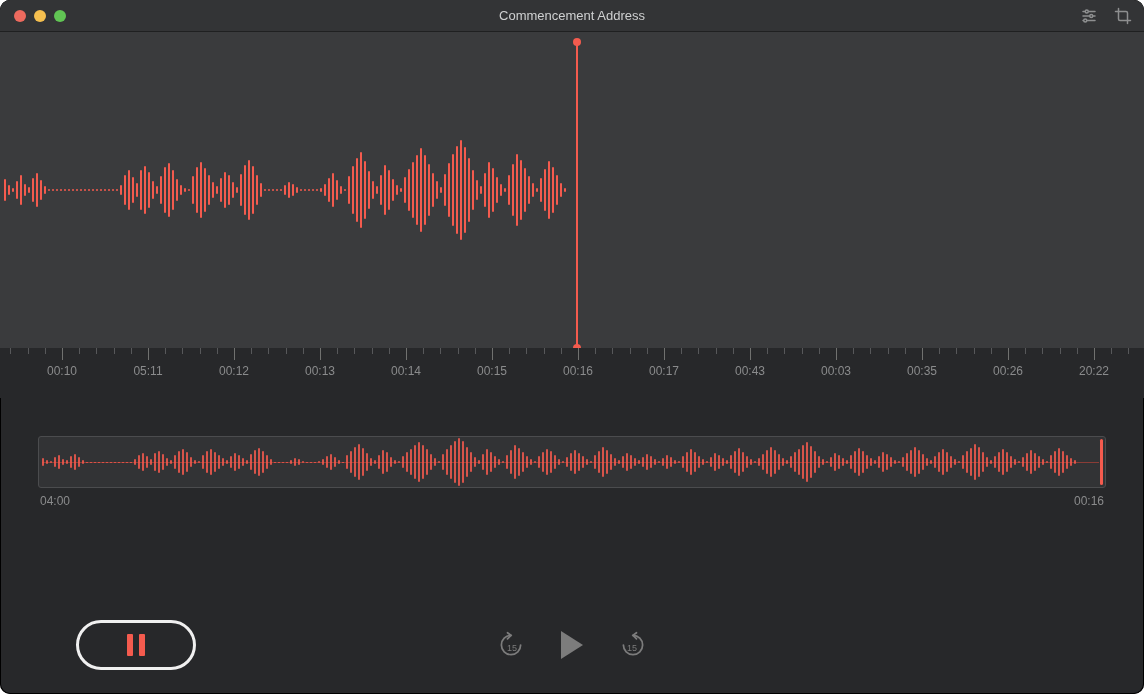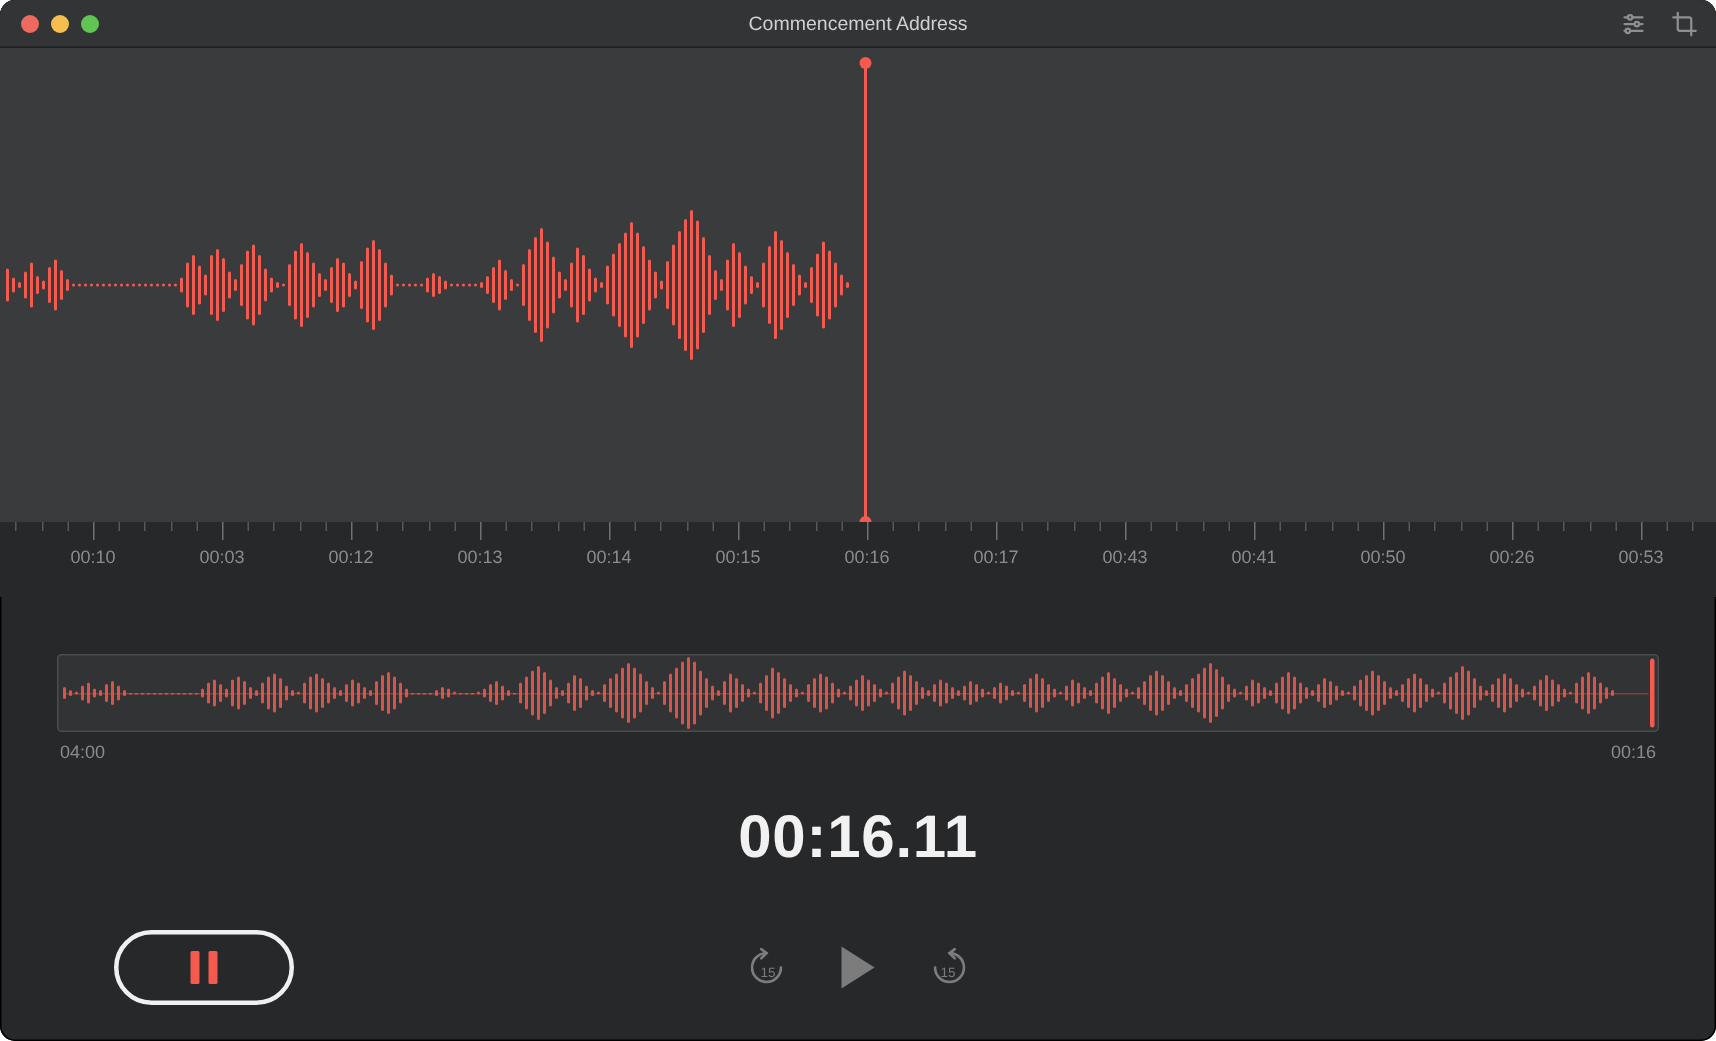--- a/index.html
+++ b/index.html
@@ -471,32 +471,32 @@
         <div class="tick" style="left: 1025.2px;"></div>
         <div class="tick" style="left: 1042.4px;"></div>
         <div class="tick" style="left: 1059.6px;"></div>
         <div class="tick" style="left: 1076.8px;"></div>
         <div class="tick major" style="left: 1094px;"></div>
         <div class="tick" style="left: 1111.2px;"></div>
         <div class="tick" style="left: 1128.4px;"></div>
       </div>
     <div class="ruler-labels" id="ruler-labels">
         <div class="rlabel" style="left: 62px;">00:10</div>
-        <div class="rlabel" style="left: 148px;">00:03</div>
+        <div class="rlabel" style="left: 148px;">05:11</div>
         <div class="rlabel" style="left: 234px;">00:12</div>
         <div class="rlabel" style="left: 320px;">00:13</div>
         <div class="rlabel" style="left: 406px;">00:14</div>
         <div class="rlabel" style="left: 492px;">00:15</div>
         <div class="rlabel" style="left: 578px;">00:16</div>
         <div class="rlabel" style="left: 664px;">00:17</div>
         <div class="rlabel" style="left: 750px;">00:43</div>
-        <div class="rlabel" style="left: 836px;">00:41</div>
-        <div class="rlabel" style="left: 922px;">00:50</div>
+        <div class="rlabel" style="left: 836px;">00:03</div>
+        <div class="rlabel" style="left: 922px;">00:35</div>
         <div class="rlabel" style="left: 1008px;">00:26</div>
-        <div class="rlabel" style="left: 1094px;">00:53</div>
+        <div class="rlabel" style="left: 1094px;">20:22</div>
       </div>
   </div>
 
   <div class="overview-wrap">
     <div class="overview">
       <div class="overview-mid"></div>
       <div class="overview-bars" id="overview-bars" style="gap: 2px;">
           <div class="obar" style="height: 8px;"></div>
           <div class="obar" style="height: 4px;"></div>
           <div class="obar" style="height: 2px;"></div>
@@ -758,23 +758,20 @@
           <div class="obar" style="height: 4px;"></div>
         </div>
       <div class="overview-cue"></div>
     </div>
     <div class="overview-labels">
       <span>04:00</span>
       <span>00:16</span>
     </div>
   </div>
 
-  <div class="timer-wrap">
-    <div class="timer">00:16.11</div>
-  </div>
 
   <div class="controls">
     <div class="pause-btn">
       <span class="pause-glyph">
           <span></span>
           <span></span>
         </span>
     </div>
 
     <div class="center-controls">

